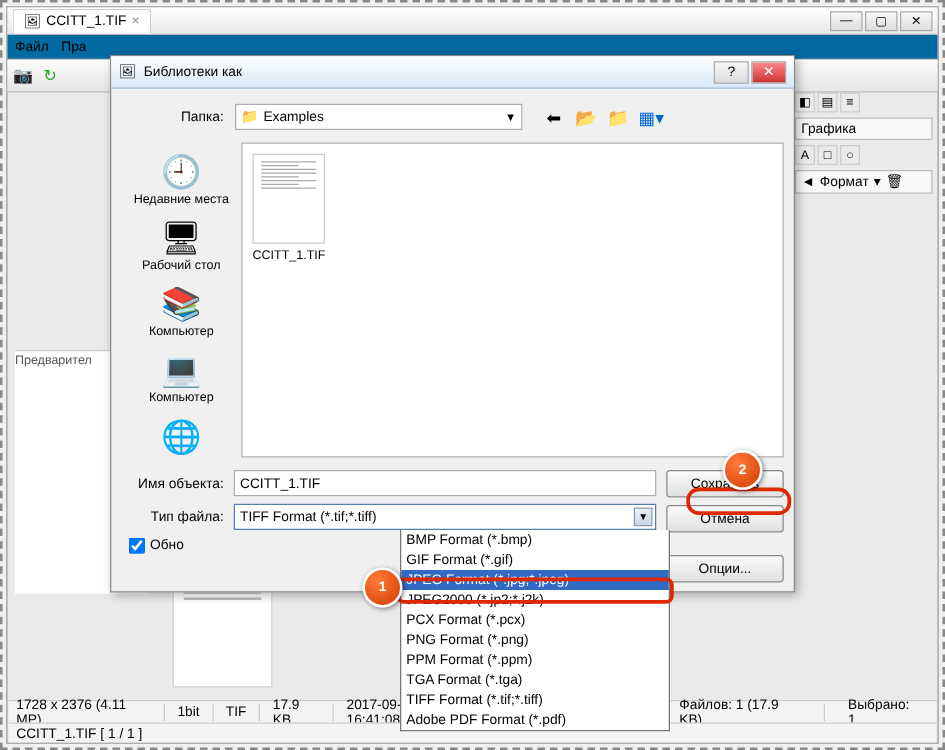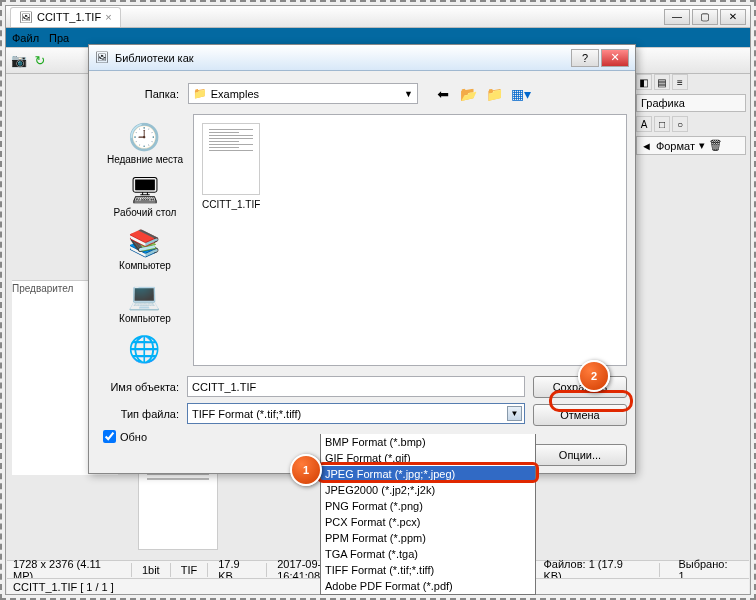--- a/index.html
+++ b/index.html
@@ -69,24 +69,24 @@
 .dlg-bottom-left { flex: 1; }
 .field-row { display: flex; align-items: center; gap: 8px; margin-bottom: 6px; }
 .field-row label { width: 82px; text-align: right; padding-left: 6px; }
 .text-input { flex: 1; height: 21px; border: 1px solid #abadb3; background: #fff; padding: 0 4px; }
 .combo { flex: 1; height: 21px; border: 1px solid #567db0; background: #fff; display: flex; align-items: center; padding: 0 4px; position: relative; }
 .combo .arrow { position: absolute; right: 2px; top: 2px; width: 15px; height: 15px; background: linear-gradient(#e8f0f8,#c8d8e8); border: 1px solid #89a; display: flex; align-items: center; justify-content: center; font-size: 8px; }
 
 .dlg-buttons { width: 94px; display: flex; flex-direction: column; gap: 6px; }
 .dlg-btn { height: 22px; border: 1px solid #888; background: linear-gradient(#fbfbfb,#e0e0e0); border-radius: 3px; display: flex; align-items: center; justify-content: center; cursor: pointer; }
 
-.checkbox-row { display: flex; align-items: center; gap: 4px; padding-left: 6px; margin-top: 4px; }
-
-
-.dropdown-list { position: absolute; left: 314px; top: 428px; width: 216px; background: #fff; border: 1px solid #767676; z-index: 20; border-top: none; }
+.checkbox-row { display: flex; align-items: flex-start; gap: 4px; padding-left: 6px; margin-top: 4px; }
+
+
+.dropdown-list { position: absolute; left: 314px; top: 418px; width: 216px; background: #fff; border: 1px solid #767676; z-index: 20; border-top: none; }
 .dropdown-list .opt { padding: 1px 4px; font-size: 11px; line-height: 14px; cursor: pointer; white-space: nowrap; }
 .dropdown-list .opt.sel { background: #316ac5; color: #fff; }
 
 
 .callout { position: absolute; width: 32px; height: 32px; border-radius: 16px; background: radial-gradient(circle at 35% 30%, #ff7b3a, #d23c00); border: 2px solid #fff; color: #fff; font-weight: bold; font-size: 16px; display: flex; align-items: center; justify-content: center; z-index: 40; box-shadow: 1px 1px 4px rgba(0,0,0,0.5); }
 .callout-ring { position: absolute; border: 3px solid #e02800; border-radius: 6px; z-index: 30; pointer-events: none; }
 .callout-ring.r1 { left: 311px; top: 456px; width: 222px; height: 21px; }
 .callout-ring.r2 { left: 543px; top: 384px; width: 84px; height: 22px; border-radius: 10px; }
 </style>
 </head>
@@ -272,22 +272,22 @@
         </div>
       </div>
     </div>
   </div>
 
   <div class="dropdown-list" id="fmt-list">
         <div class="opt">BMP Format (*.bmp)</div>
         <div class="opt">GIF Format (*.gif)</div>
         <div class="opt sel">JPEG Format (*.jpg;*.jpeg)</div>
         <div class="opt">JPEG2000 (*.jp2;*.j2k)</div>
+        <div class="opt">PCX Format (*.pcx)</div>
         <div class="opt">PNG Format (*.png)</div>
-        <div class="opt">PCX Format (*.pcx)</div>
         <div class="opt">PPM Format (*.ppm)</div>
         <div class="opt">TGA Format (*.tga)</div>
         <div class="opt">TIFF Format (*.tif;*.tiff)</div>
         <div class="opt">Adobe PDF Format (*.pdf)</div>
       </div>
 
   <div class="callout-ring r1"></div>
   <div class="callout-ring r2"></div>
   <div class="callout" style="left:284px; top:448px;">
         <span>1</span>

